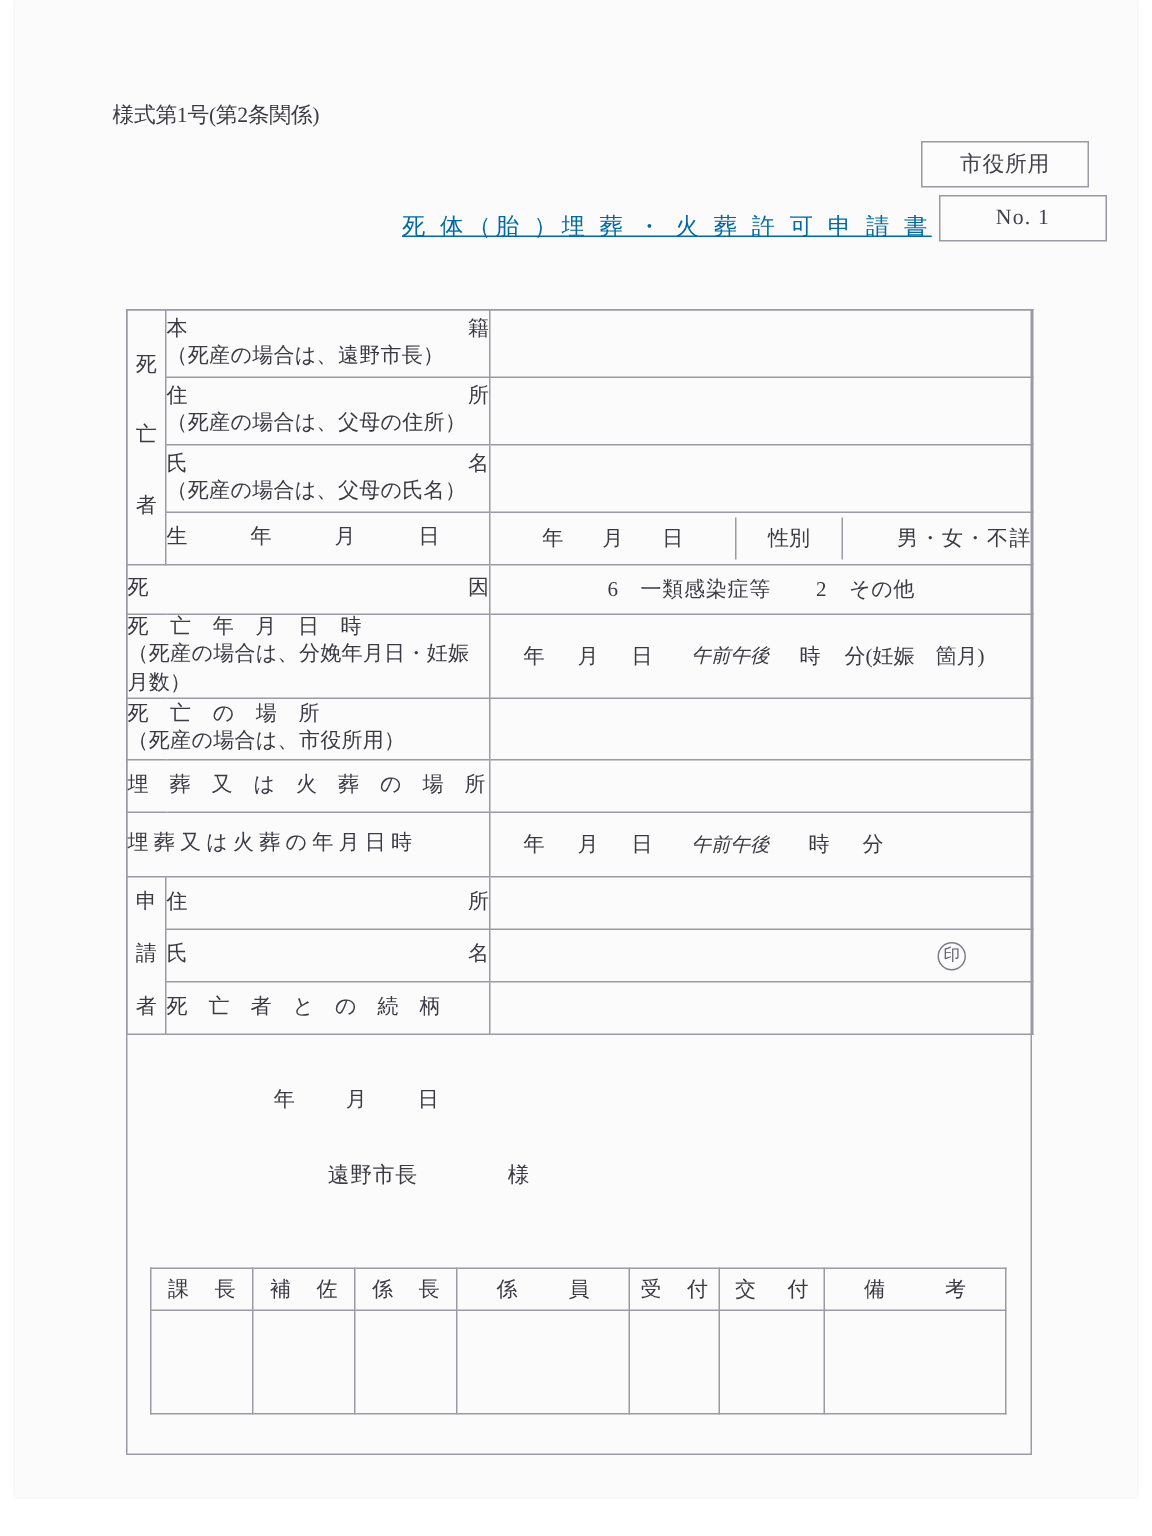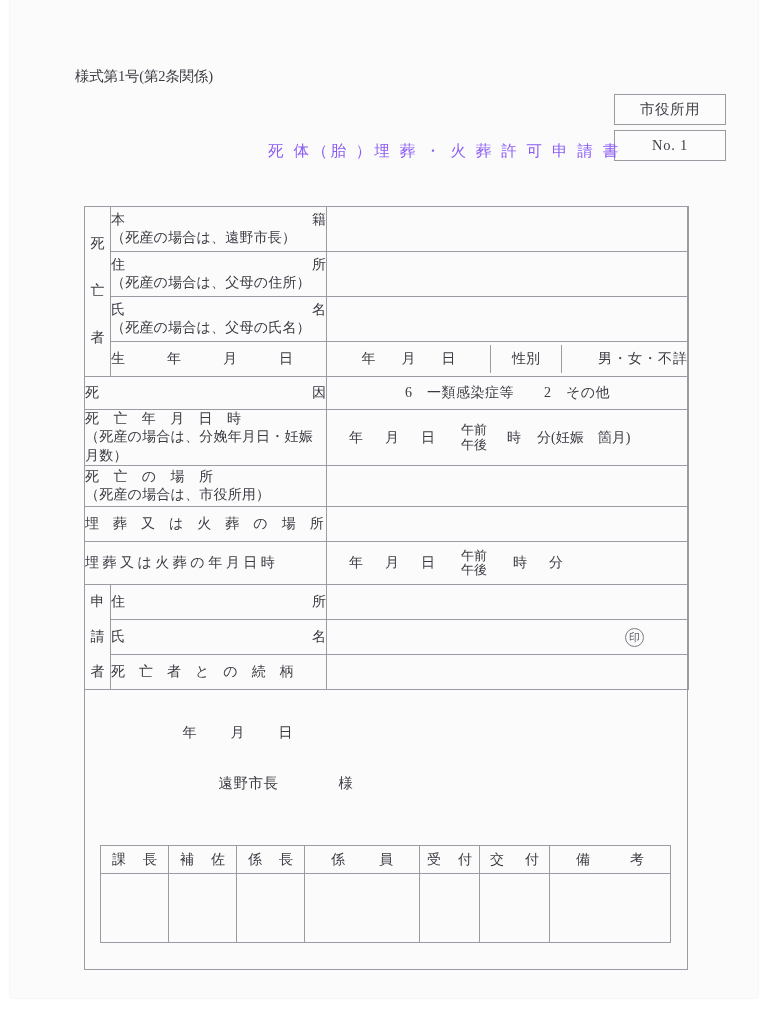--- a/index.html
+++ b/index.html
@@ -55,30 +55,32 @@
     justify-content: center;
     font-size: 14.5px;
     letter-spacing: 0.5px;
     color: #41414a;
     box-sizing: border-box;
   }
   .stamp-box.second {
     margin-top: 5px;
     font-family: "Liberation Serif", serif;
     letter-spacing: 0.8px;
+    margin-left: 12px;
   }
 
   .doc-title {
     position: absolute;
     left: 258px;
     top: 141px;
     font-size: 15.5px;
     letter-spacing: 3.0px;
     white-space: nowrap;
-    color: #8b5cf6;
+    color: #0369a1;
+    text-decoration: underline;
   }
 
   
   .outer-frame {
     position: absolute;
     left: 74px;
     top: 206px;
     width: 604px;
     height: 764px;
     border: 1.2px solid #9b9ba4;
@@ -153,25 +155,25 @@
     white-space: nowrap;
   }
 
   .gap-a { display: inline-block; width: 26px; }
   .gap-b { display: inline-block; width: 22px; }
   .gap-c { display: inline-block; width: 30px; }
   .gap-d { display: inline-block; width: 16px; }
 
   .ampm {
     display: inline-flex;
-    flex-direction: column;
     line-height: 1.12;
     font-size: 13px;
     text-align: center;
     margin: 0 4px;
+    font-style: italic;
   }
 
   .seal {
     display: inline-flex;
     align-items: center;
     justify-content: center;
     width: 17px;
     height: 17px;
     border: 1.1px solid #7d7d87;
     border-radius: 50%;

